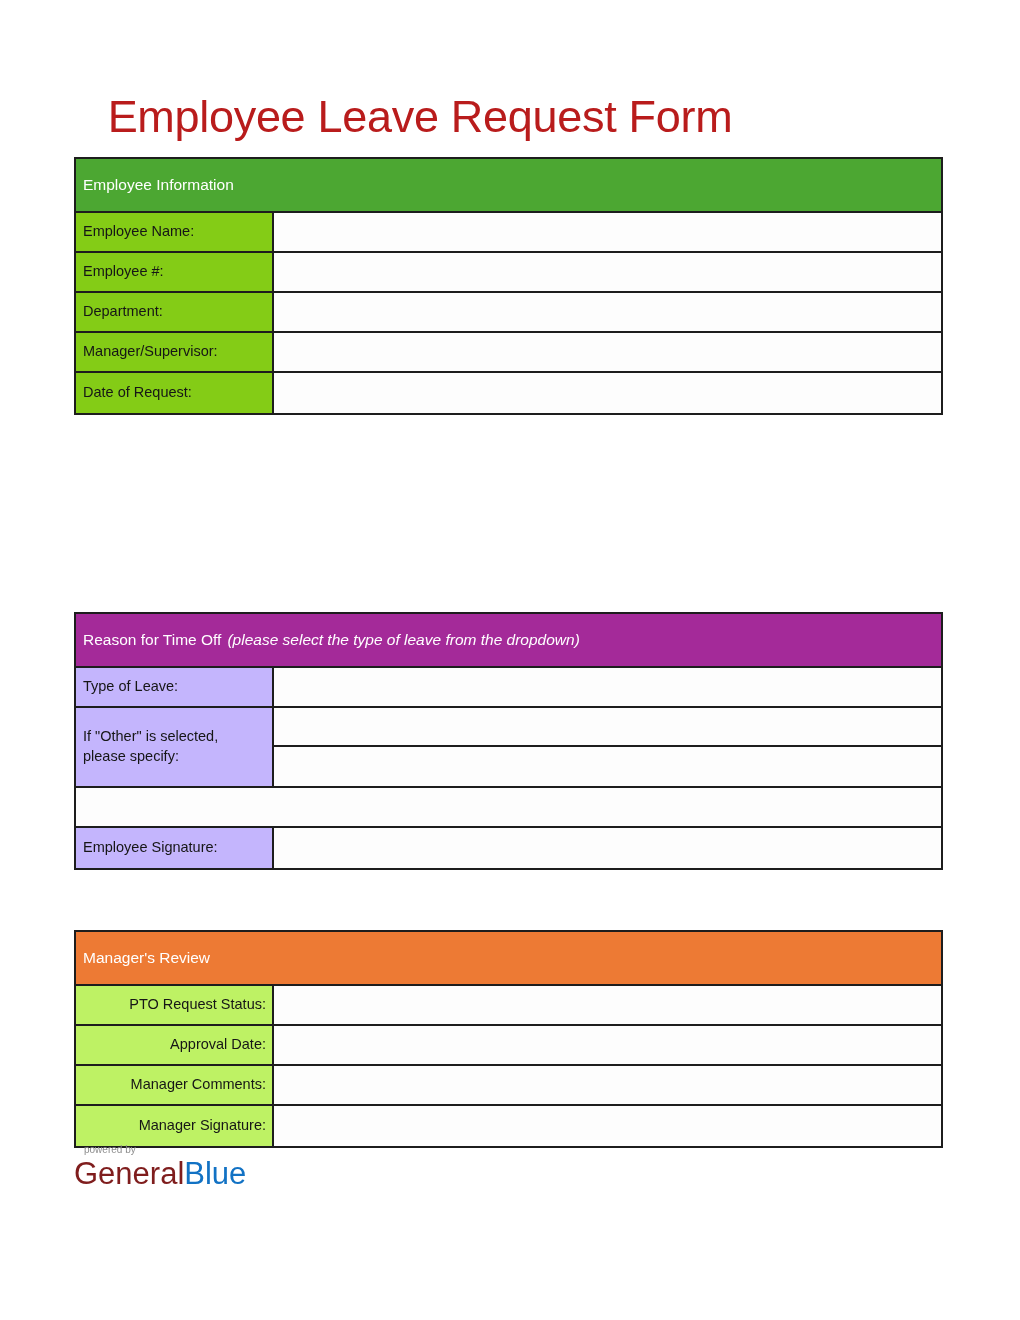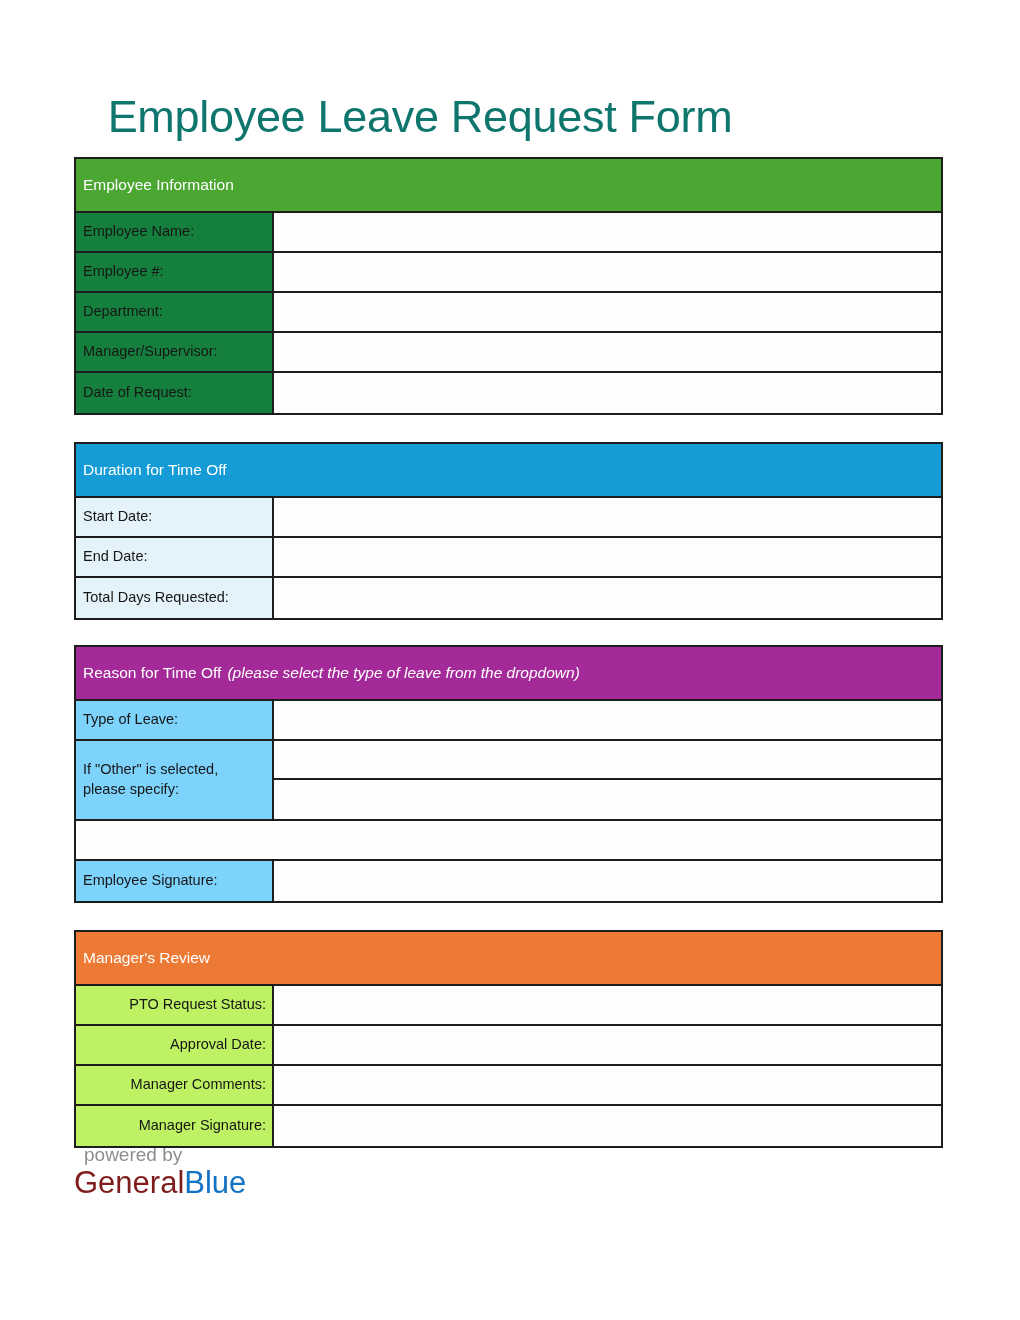--- a/index.html
+++ b/index.html
@@ -22,21 +22,21 @@
     box-sizing: border-box;
   }
   .form-title {
     position: absolute;
     left: 0;
     top: 62px;
     width: 840px;
     text-align: center;
     font-size: 45px;
     font-weight: 400;
-    color: #0f766e;
+    color: #b91c1c;
     letter-spacing: -0.3px;
     line-height: 1.1;
   }
 
   .section {
     position: absolute;
     left: 74px;
     width: 869px;
     border: 2px solid #1d1d1d;
     box-sizing: border-box;
@@ -94,46 +94,46 @@
     flex: 1 1 50%;
     box-sizing: border-box;
   }
   .cell-input.split > .sub-field:first-child {
     border-bottom: 2px solid #1d1d1d;
   }
 
   
   .sec-green { top: 157px; }
   .sec-green .section-header { background: #4CA732; }
-  .sec-green .cell-label { background: #15803d; }
+  .sec-green .cell-label { background: #84cc16; }
 
   
   .sec-blue { top: 442px; }
   .sec-blue .section-header { background: #159CD6; }
   .sec-blue .cell-label { background: #E4F2FA; }
 
   
-  .sec-purple { top: 645px; }
+  .sec-purple { top: 612px; }
   .sec-purple .section-header { background: #A42A99; }
-  .sec-purple .cell-label { background: #7dd3fc; }
+  .sec-purple .cell-label { background: #c4b5fd; }
   .sec-purple .row-other { min-height: 80px; }
 
   
   .sec-orange { top: 930px; }
   .sec-orange .section-header { background: #ED7A34; text-align: right; }
   .sec-orange .cell-label { background: #bef264; text-align: right; }
 
   .brand {
     position: absolute;
     left: 74px;
     top: 1145px;
     width: 300px;
   }
   .brand-powered {
-    font-size: 19px;
+    font-size: 10px;
     color: #8d8d8d;
     line-height: 1;
     margin: 0 0 3px 10px;
     font-weight: 400;
   }
   .brand-name {
     font-size: 31px;
     line-height: 1.05;
     font-weight: 400;
     white-space: nowrap;
@@ -182,46 +182,20 @@
     </div>
 
     <div class="row">
       <div class="cell-label">
         <span>Date of Request:</span>
       </div>
       <div class="cell-input"></div>
     </div>
   </div>
 
-  <div class="section sec-blue">
-    <div class="section-header">
-      <span class="hdr-main">Duration for Time Off</span>
-    </div>
-
-    <div class="row">
-      <div class="cell-label">
-        <span>Start Date:</span>
-      </div>
-      <div class="cell-input"></div>
-    </div>
-
-    <div class="row">
-      <div class="cell-label">
-        <span>End Date:</span>
-      </div>
-      <div class="cell-input"></div>
-    </div>
-
-    <div class="row">
-      <div class="cell-label">
-        <span>Total Days Requested:</span>
-      </div>
-      <div class="cell-input"></div>
-    </div>
-  </div>
 
   <div class="section sec-purple">
     <div class="section-header">
       <span class="hdr-main">Reason for Time Off</span>
       <span class="hdr-note">(please select the type of leave from the dropdown)</span>
     </div>
 
     <div class="row">
       <div class="cell-label">
         <span>Type of Leave:</span>

